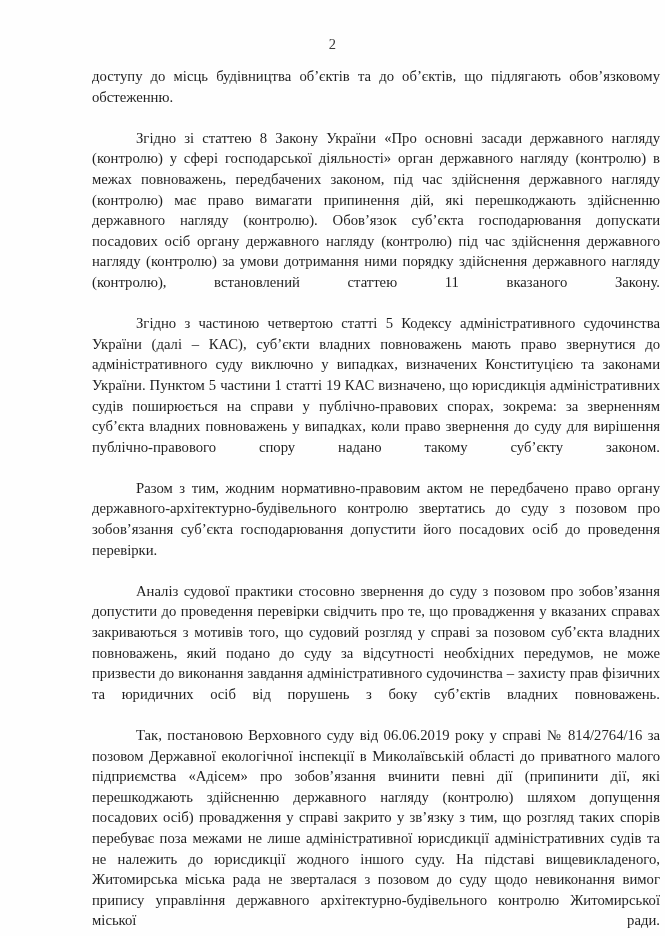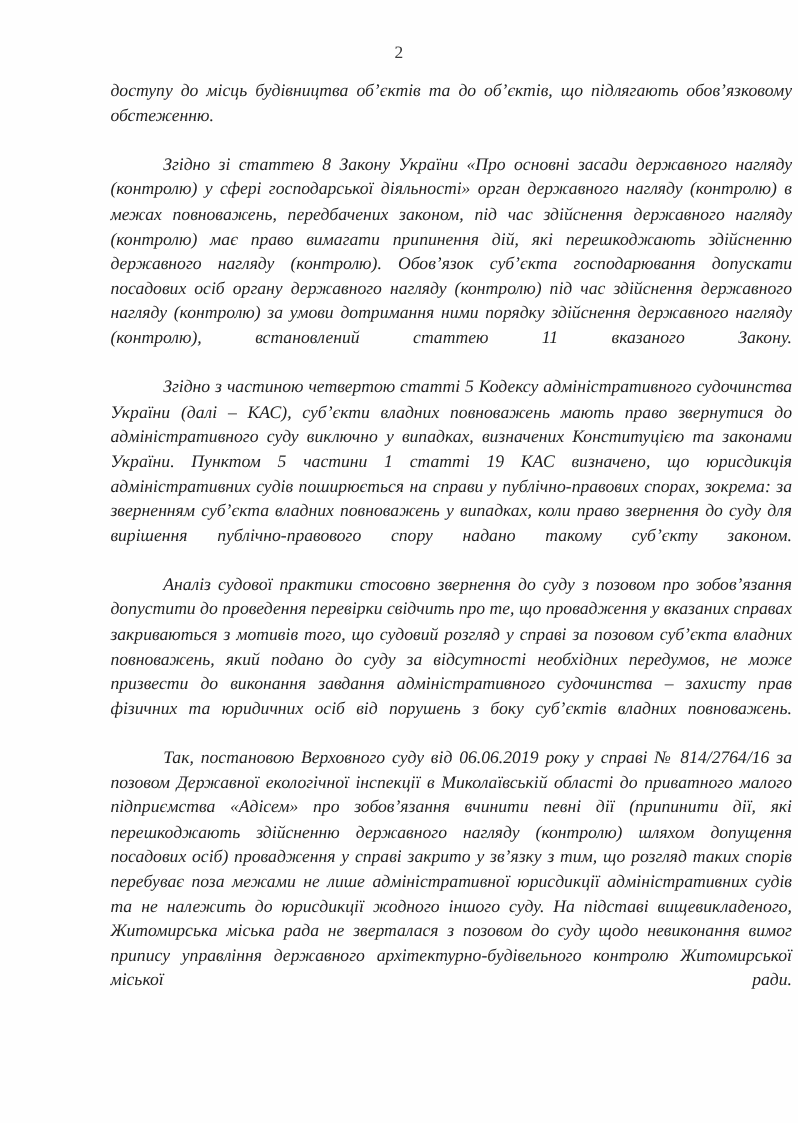--- a/index.html
+++ b/index.html
@@ -46,21 +46,20 @@
     text-align: justify;
     text-justify: inter-word;
     color: #1f1f1f;
   }
 
   .para {
     margin: 0;
     text-indent: 44px;
     text-align: justify;
     hyphens: none;
-    font-style: italic;
   }
 
   .para.no-indent {
     text-indent: 0;
   }
 
   
   .para:after {
     content: "";
     display: inline-block;
@@ -81,19 +80,20 @@
   <div class="page-number">2</div>
 
   <div class="body-text">
 
     <p class="para no-indent">доступу до місць будівництва об’єктів та до об’єктів, що підлягають обов’язковому обстеженню.</p>
 
     <p class="para">Згідно зі статтею 8 Закону України «Про основні засади державного нагляду (контролю) у сфері господарської діяльності» орган державного нагляду (контролю) в межах повноважень, передбачених законом, під час здійснення державного нагляду (контролю) має право вимагати припинення дій, які перешкоджають здійсненню державного нагляду (контролю). Обов’язок суб’єкта господарювання допускати посадових осіб органу державного нагляду (контролю) під час здійснення державного нагляду (контролю) за умови дотримання ними порядку здійснення державного нагляду (контролю), встановлений статтею 11 вказаного Закону.</p>
 
     <p class="para">Згідно з частиною четвертою статті 5 Кодексу адміністративного судочинства України (далі – КАС), суб’єкти владних повноважень мають право звернутися до адміністративного суду виключно у випадках, визначених Конституцією та законами України. Пунктом 5 частини 1 статті 19 КАС визначено, що юрисдикція адміністративних судів поширюється на справи у публічно-правових спорах, зокрема: за зверненням суб’єкта владних повноважень у випадках, коли право звернення до суду для вирішення публічно-правового спору надано такому суб’єкту законом.</p>
 
+    <p class="para">Разом з тим, жодним нормативно-правовим актом не передбачено право органу державного-архітектурно-будівельного контролю звертатись до суду з позовом про зобов’язання суб’єкта господарювання допустити його посадових осіб до проведення перевірки.</p>
 
     <p class="para">Аналіз судової практики стосовно звернення до суду з позовом про зобов’язання допустити до проведення перевірки свідчить про те, що провадження у вказаних справах закриваються з мотивів того, що судовий розгляд у справі за позовом суб’єкта владних повноважень, який подано до суду за відсутності необхідних передумов, не може призвести до виконання завдання адміністративного судочинства – захисту прав фізичних та юридичних осіб від порушень з боку суб’єктів владних повноважень.</p>
 
     <p class="para">Так, постановою Верховного суду від 06.06.2019 року у справі № 814/2764/16 за позовом Державної екологічної інспекції в Миколаївській області до приватного малого підприємства «Адісем» про зобов’язання вчинити певні дії (припинити дії, які перешкоджають здійсненню державного нагляду (контролю) шляхом допущення посадових осіб) провадження у справі закрито у зв’язку з тим, що розгляд таких спорів перебуває поза межами не лише адміністративної юрисдикції адміністративних судів та не належить до юрисдикції жодного іншого суду. На підставі вищевикладеного, Житомирська міська рада не зверталася з позовом до суду щодо невиконання вимог припису управління державного архітектурно-будівельного контролю Житомирської міської ради.</p>
 
   </div>
 </div>
 
 </body></html>

